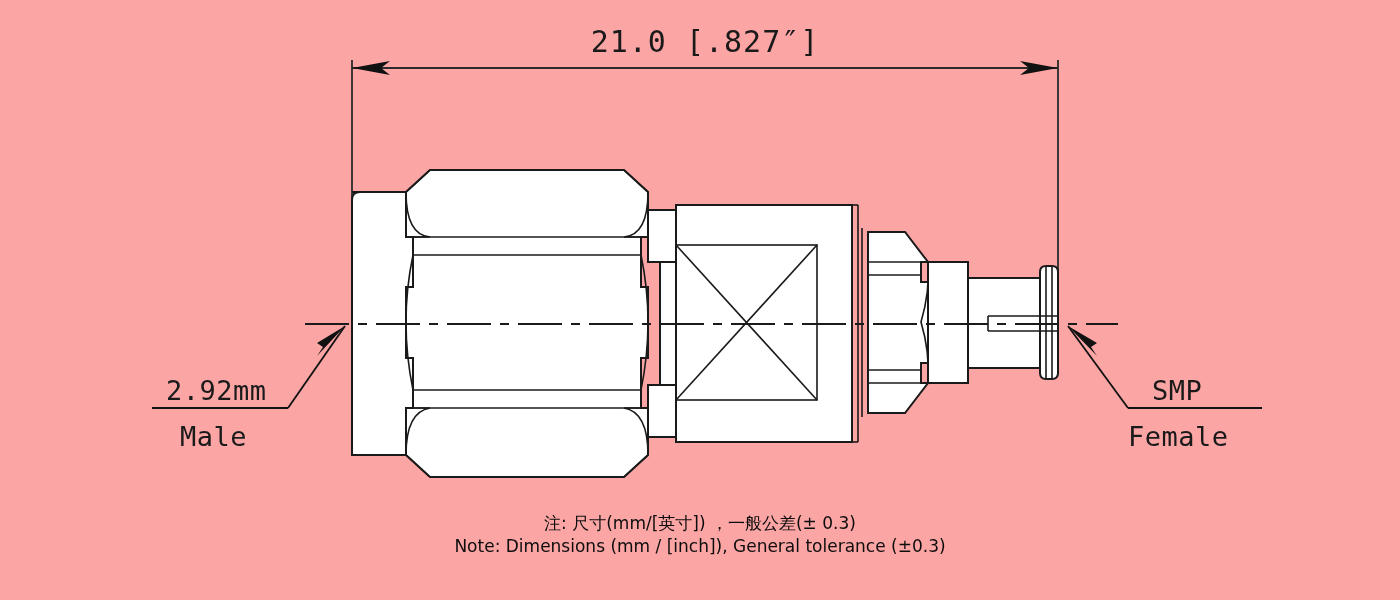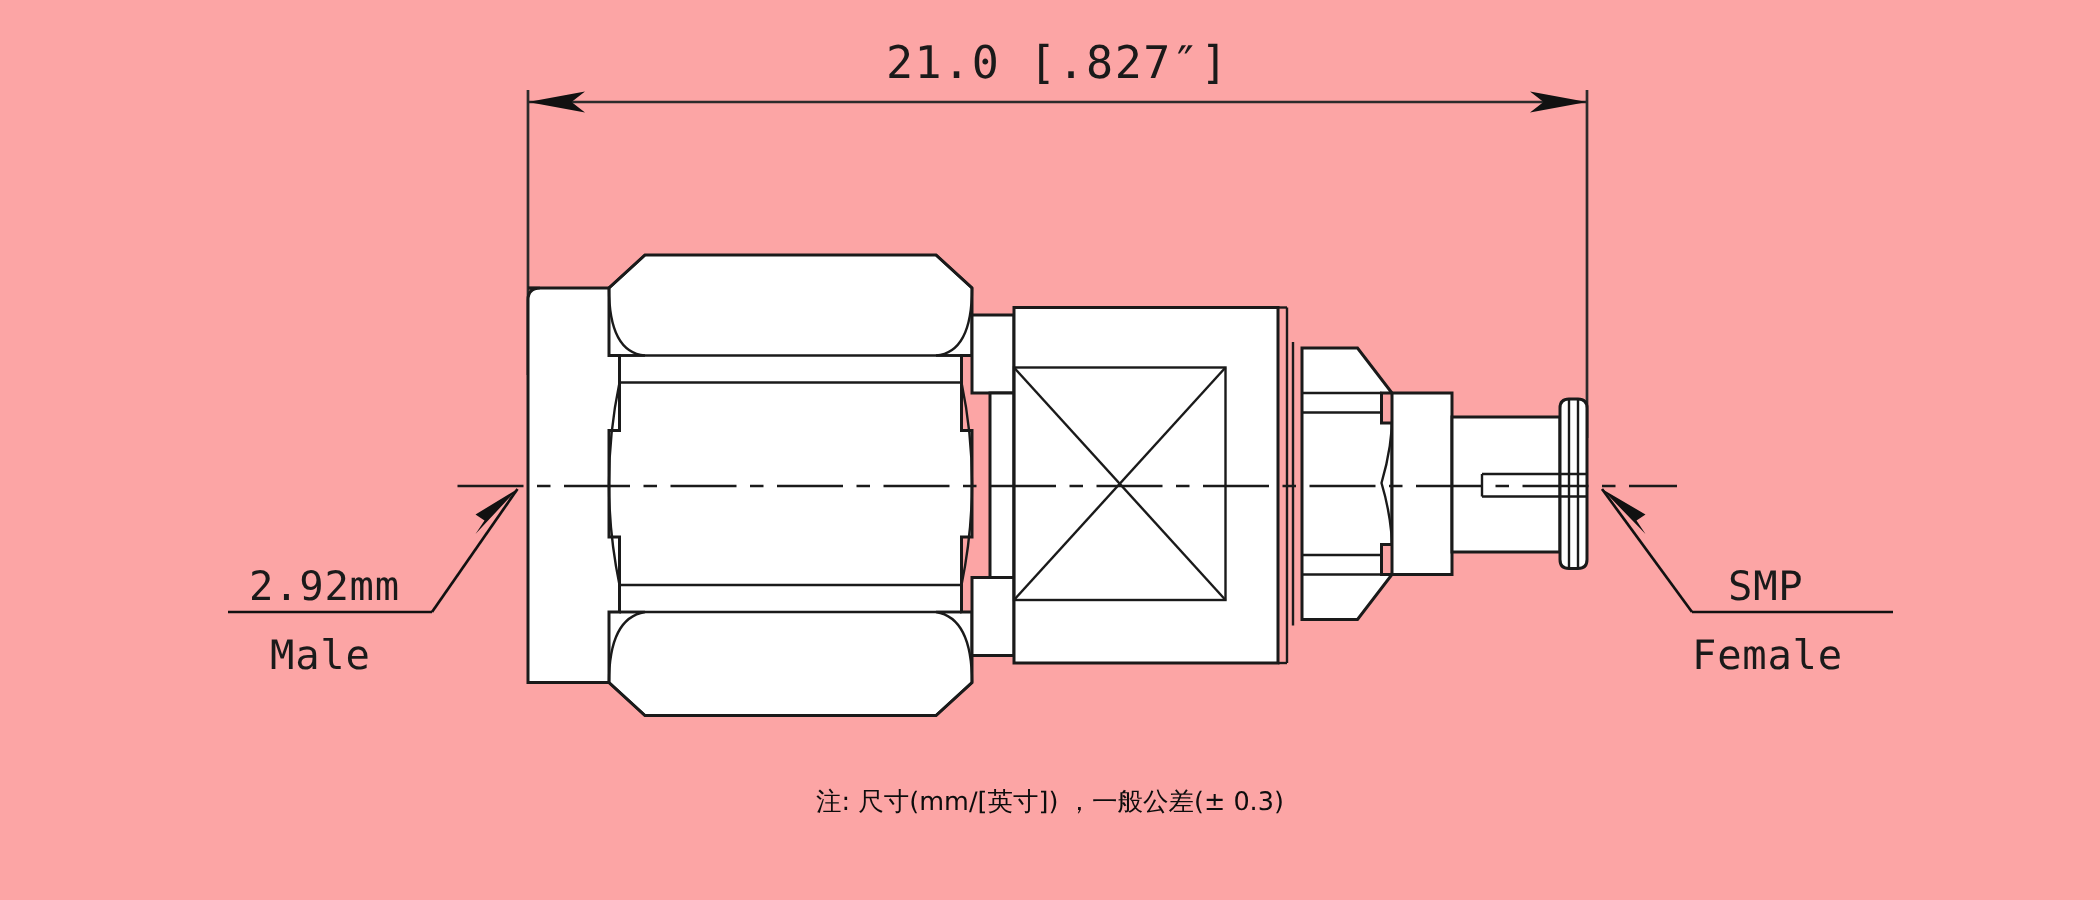--- a/index.html
+++ b/index.html
@@ -80,21 +80,20 @@
     fill: #1a1a1a;
     letter-spacing: 0.5px;
   }
   .note-wrap {
     position: absolute;
     left: 0;
     top: 512px;
     width: 1400px;
     text-align: center;
     line-height: 1.38;
-    margin-top: 12px;
   }
   .note-line {
     font-family: "DejaVu Sans", "Liberation Sans", sans-serif;
     font-size: 17px;
     color: #0d0d0d;
     white-space: pre;
   }
 </style>
 </head>
 <body>
@@ -232,15 +231,16 @@
       <polygon class="arrowfill" points="1068,326 1097,356 1091,347 1097,343"></polygon>
       <line class="leader" x1="1128" y1="408" x2="1262" y2="408"></line>
       <text class="label-text" x="1152" y="400">SMP</text>
       <text class="label-text" x="1128" y="446">Female</text>
     </g>
 
   </svg>
 
   <div class="note-wrap">
     <div class="note-line">注: 尺寸(mm/[英寸]) ，一般公差(± 0.3)</div>
+    <div class="note-line">Note: Dimensions (mm / [inch]), General tolerance (±0.3)</div>
   </div>
 
 </div>
 
 </body></html>

